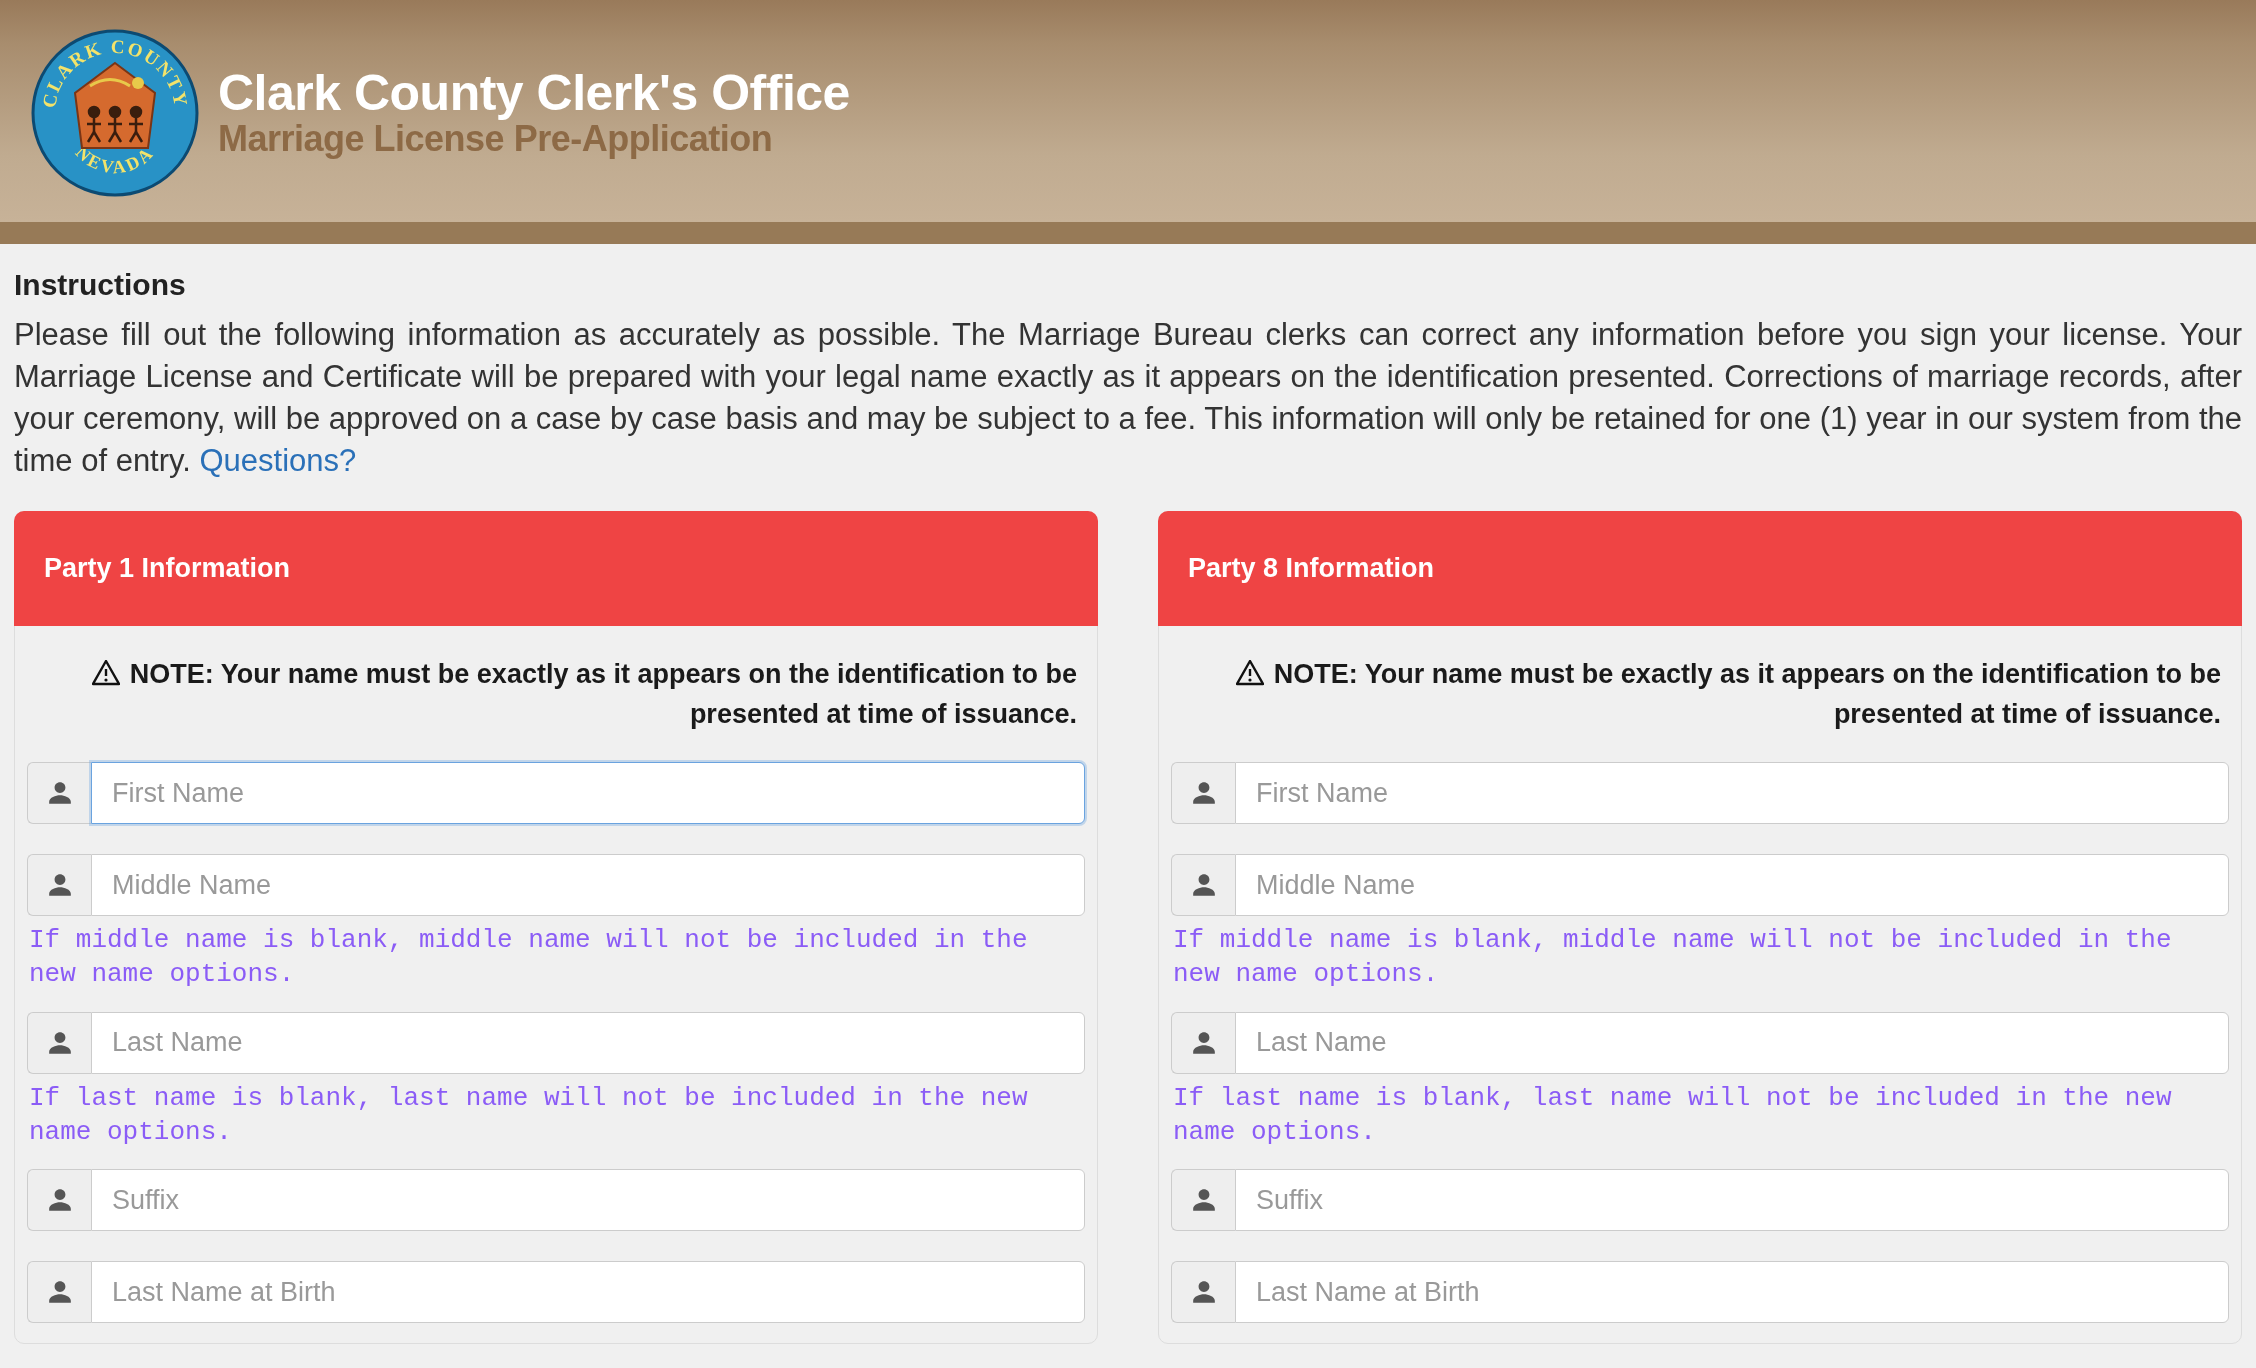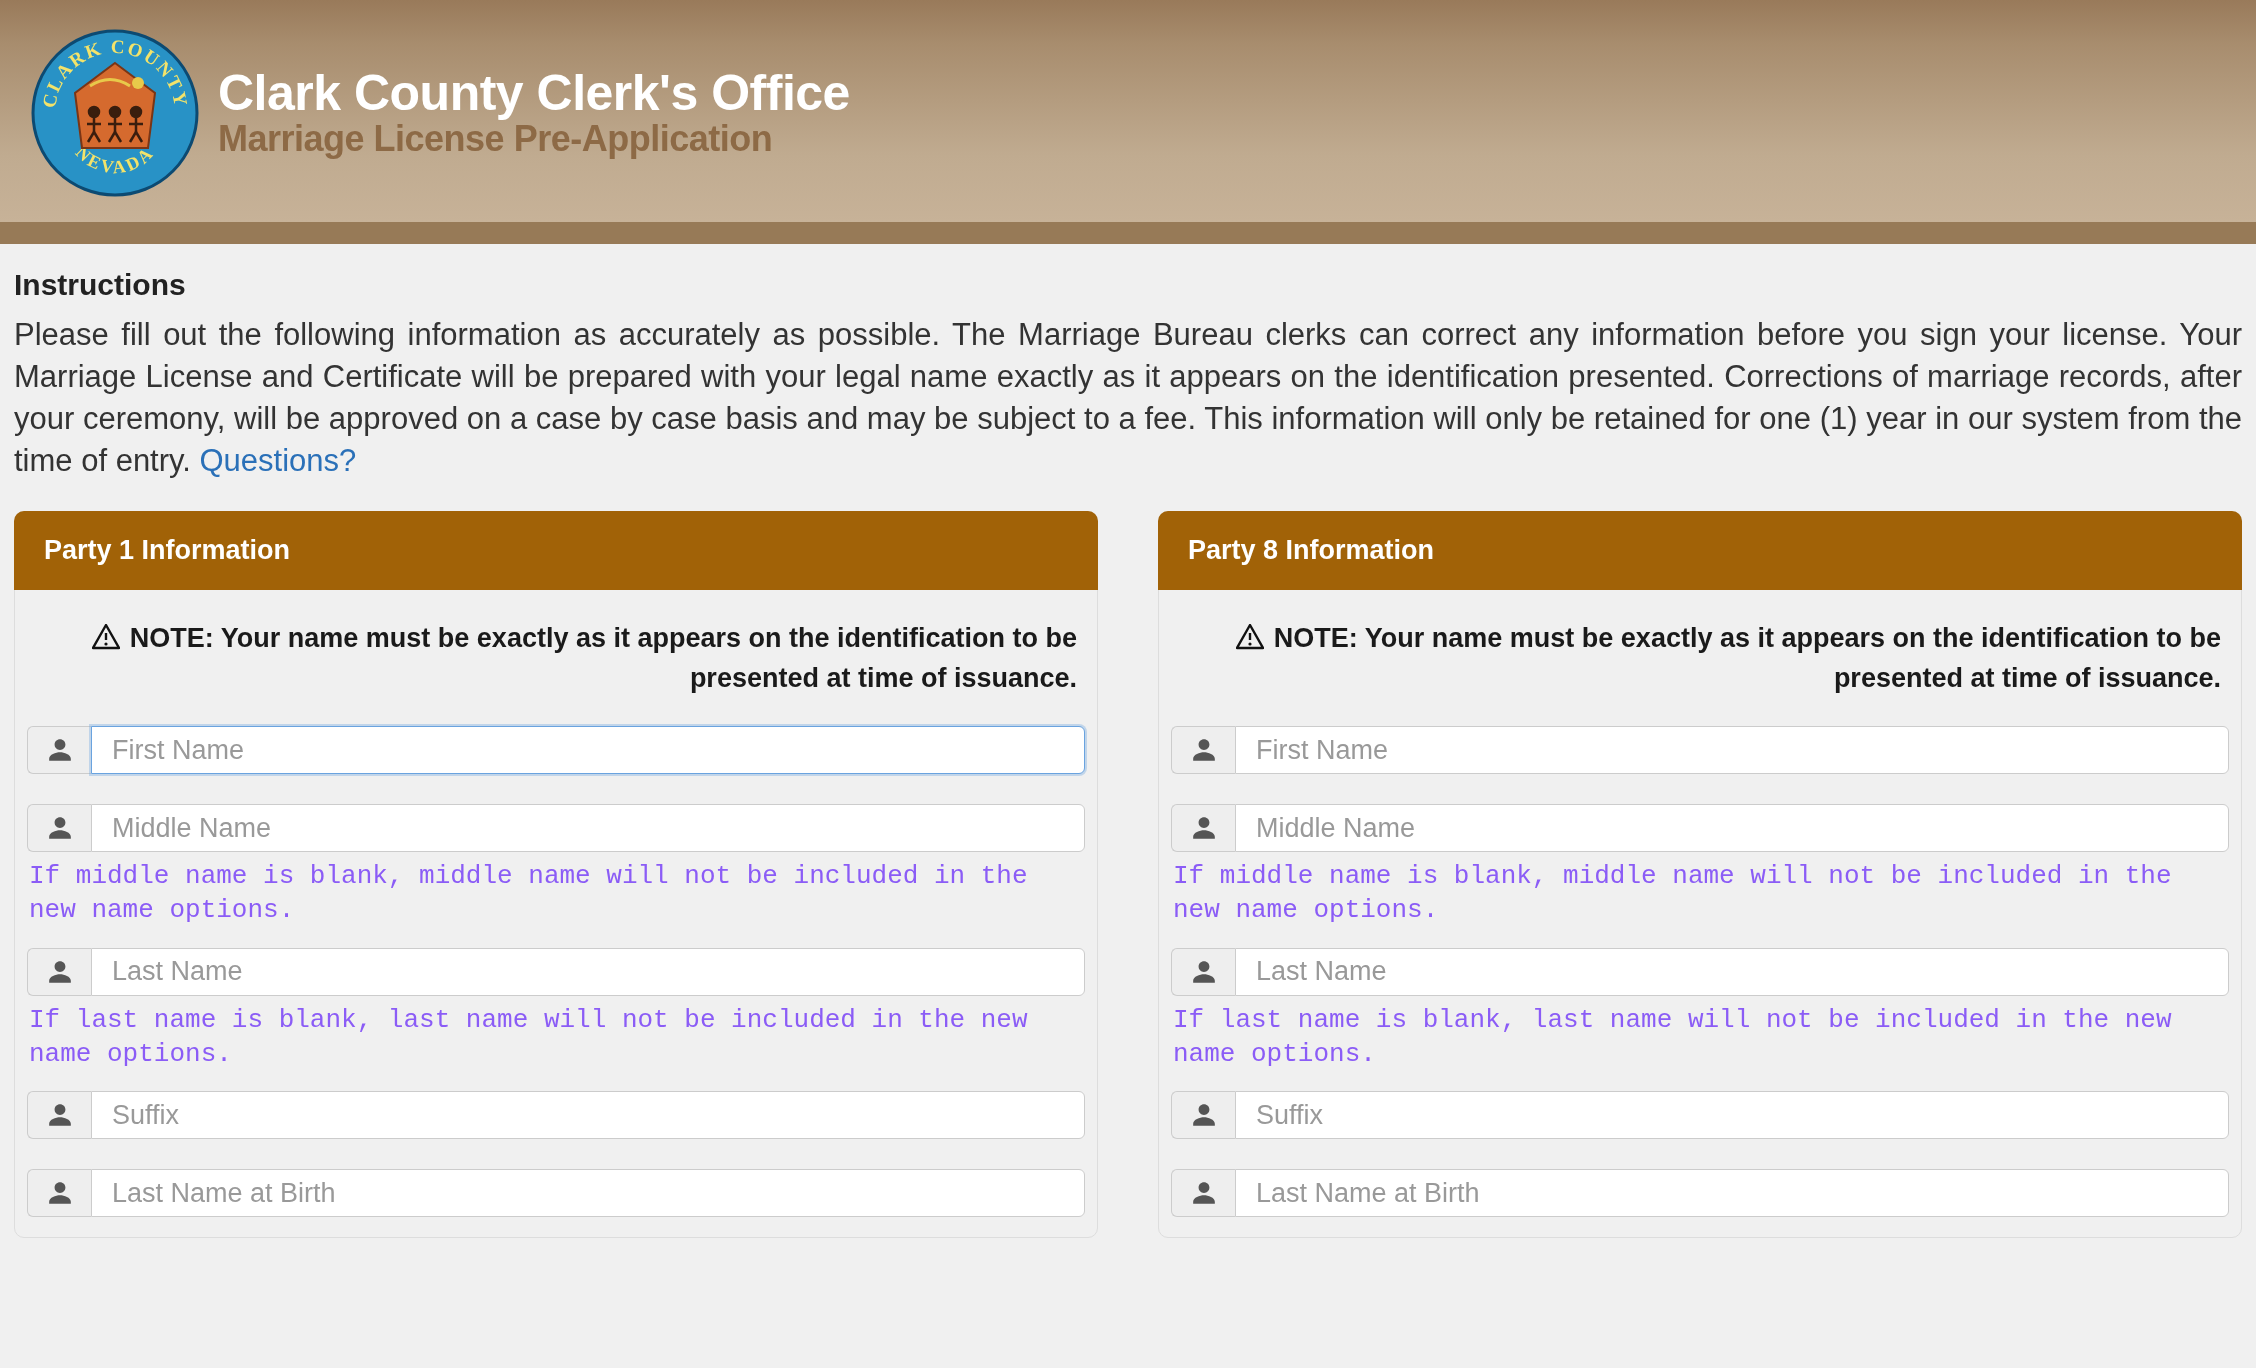--- a/index.html
+++ b/index.html
@@ -65,25 +65,25 @@
   padding: 30px 0 0 0;
 }
 .panel {
   flex: 1;
   background: #f0f0f0;
   border: 1px solid #dddddd;
   border-radius: 10px;
   overflow: visible;
 }
 .panel-header {
-  background: #a16207;
+  background: #ef4444;
   color: #ffffff;
   font-weight: 700;
   font-size: 27px;
-  padding: 24px 30px;
+  padding: 42px 30px;
   border-radius: 10px 10px 0 0;
   margin: -1px -1px 0 -1px;
 }
 .panel-body {
   padding: 30px 12px 10px 12px;
 }
 .note {
   font-size: 27px;
   font-weight: 700;
   color: #1a1a1a;
@@ -109,21 +109,21 @@
   border-radius: 6px 0 0 6px;
   width: 64px;
   display: flex;
   align-items: center;
   justify-content: center;
   flex-shrink: 0;
 }
 .input-addon svg { display: block; }
 .text-input {
   flex: 1;
-  height: 48px;
+  height: 62px;
   border: 1px solid #cccccc;
   border-radius: 0 6px 6px 0;
   font-size: 27px;
   padding: 0 20px;
   background: #ffffff;
   color: #555555;
 }
 .text-input::placeholder { color: #999999; }
 .text-input.focused {
   border-color: #6aa3df;

